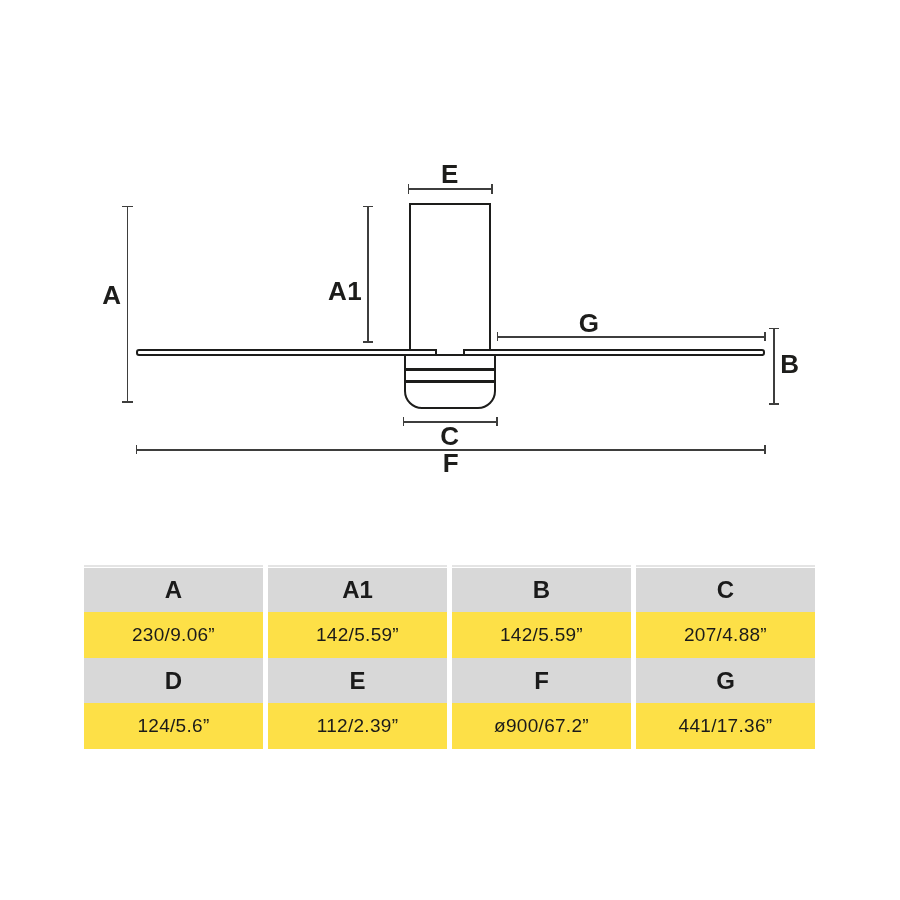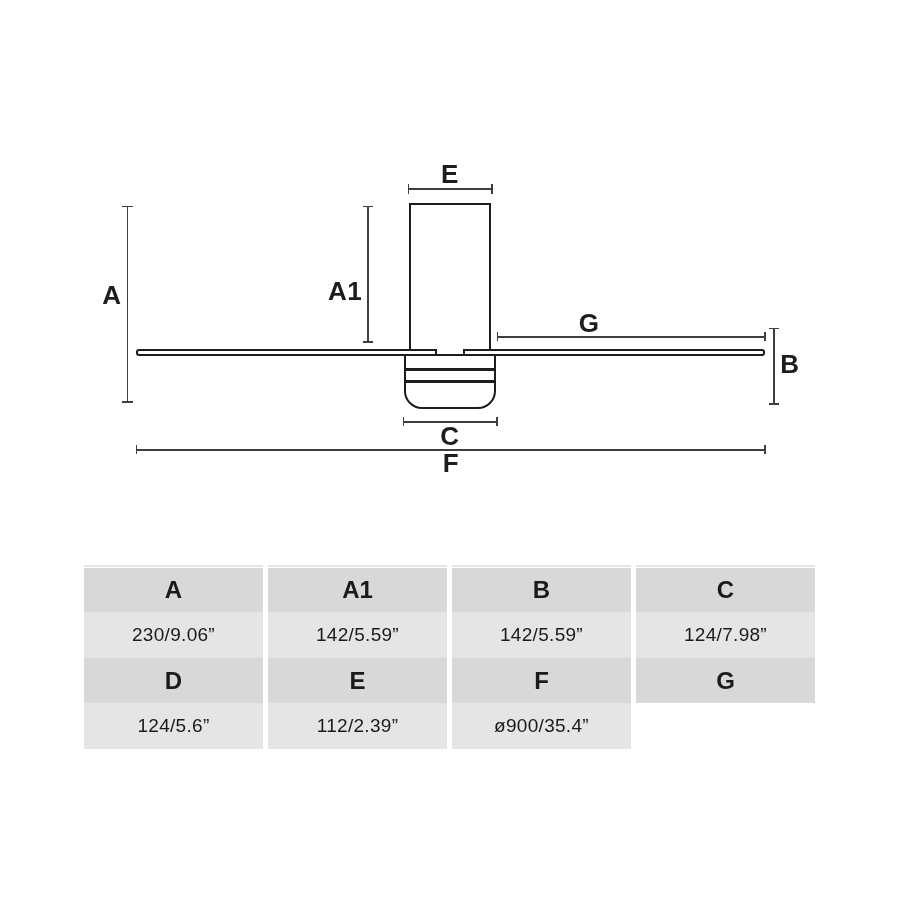--- a/index.html
+++ b/index.html
@@ -85,21 +85,21 @@
     color: #1a1a1a;
   }
   .th.first-row::before {
     content: "";
     position: absolute;
     top: -3px; left: 0; right: 0;
     height: 1.5px;
     background: #e4e4e4;
   }
   .td {
-    background: #e5e5e5;
+    background: #fde047;
     display: flex;
     align-items: center;
     justify-content: center;
     font-size: 19px;
     letter-spacing: 0.3px;
     color: #1a1a1a;
   }
 </style>
 </head>
 <body>
@@ -171,26 +171,27 @@
   <div class="dim-table">
 
     <div class="th first-row">A</div>
     <div class="th first-row">A1</div>
     <div class="th first-row">B</div>
     <div class="th first-row">C</div>
 
     <div class="td">230/9.06”</div>
     <div class="td">142/5.59”</div>
     <div class="td">142/5.59”</div>
-    <div class="td">124/7.98”</div>
+    <div class="td">207/4.88”</div>
 
     <div class="th">D</div>
     <div class="th">E</div>
     <div class="th">F</div>
     <div class="th">G</div>
 
     <div class="td">124/5.6”</div>
     <div class="td">112/2.39”</div>
-    <div class="td">ø900/35.4”</div>
+    <div class="td">ø900/67.2”</div>
+    <div class="td">441/17.36”</div>
 
   </div>
 
 </div>
 
 </body></html>

